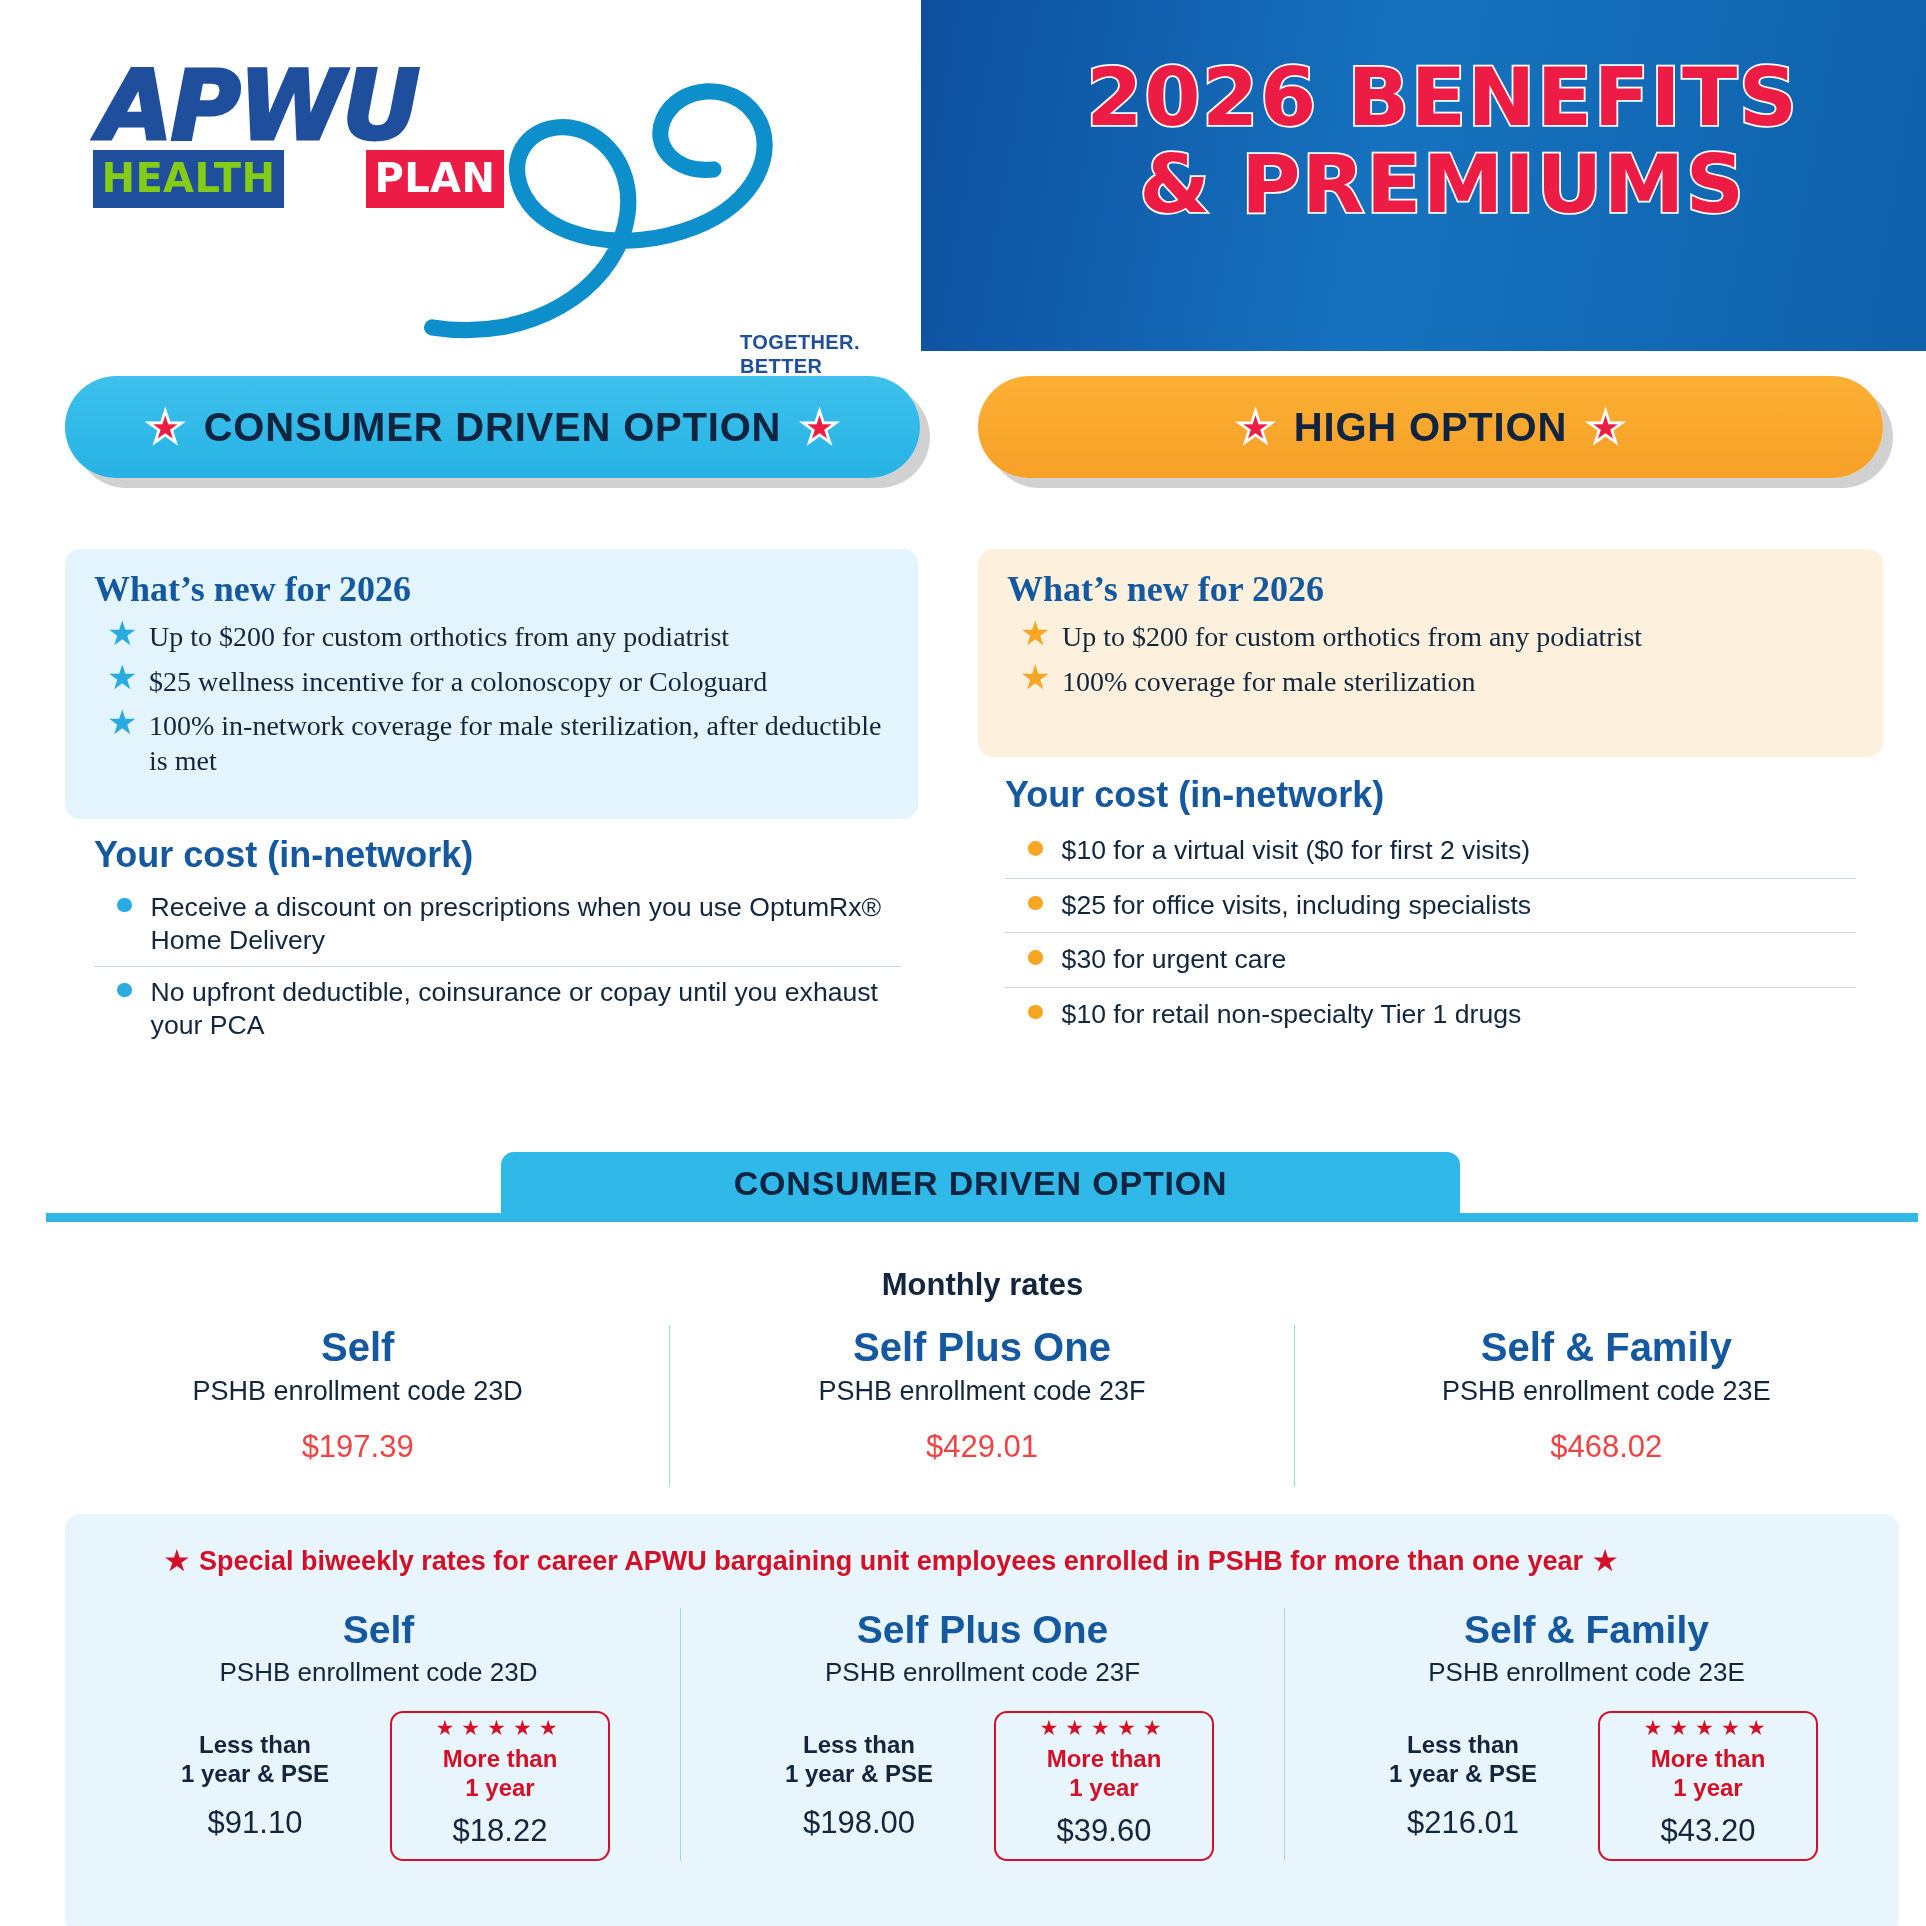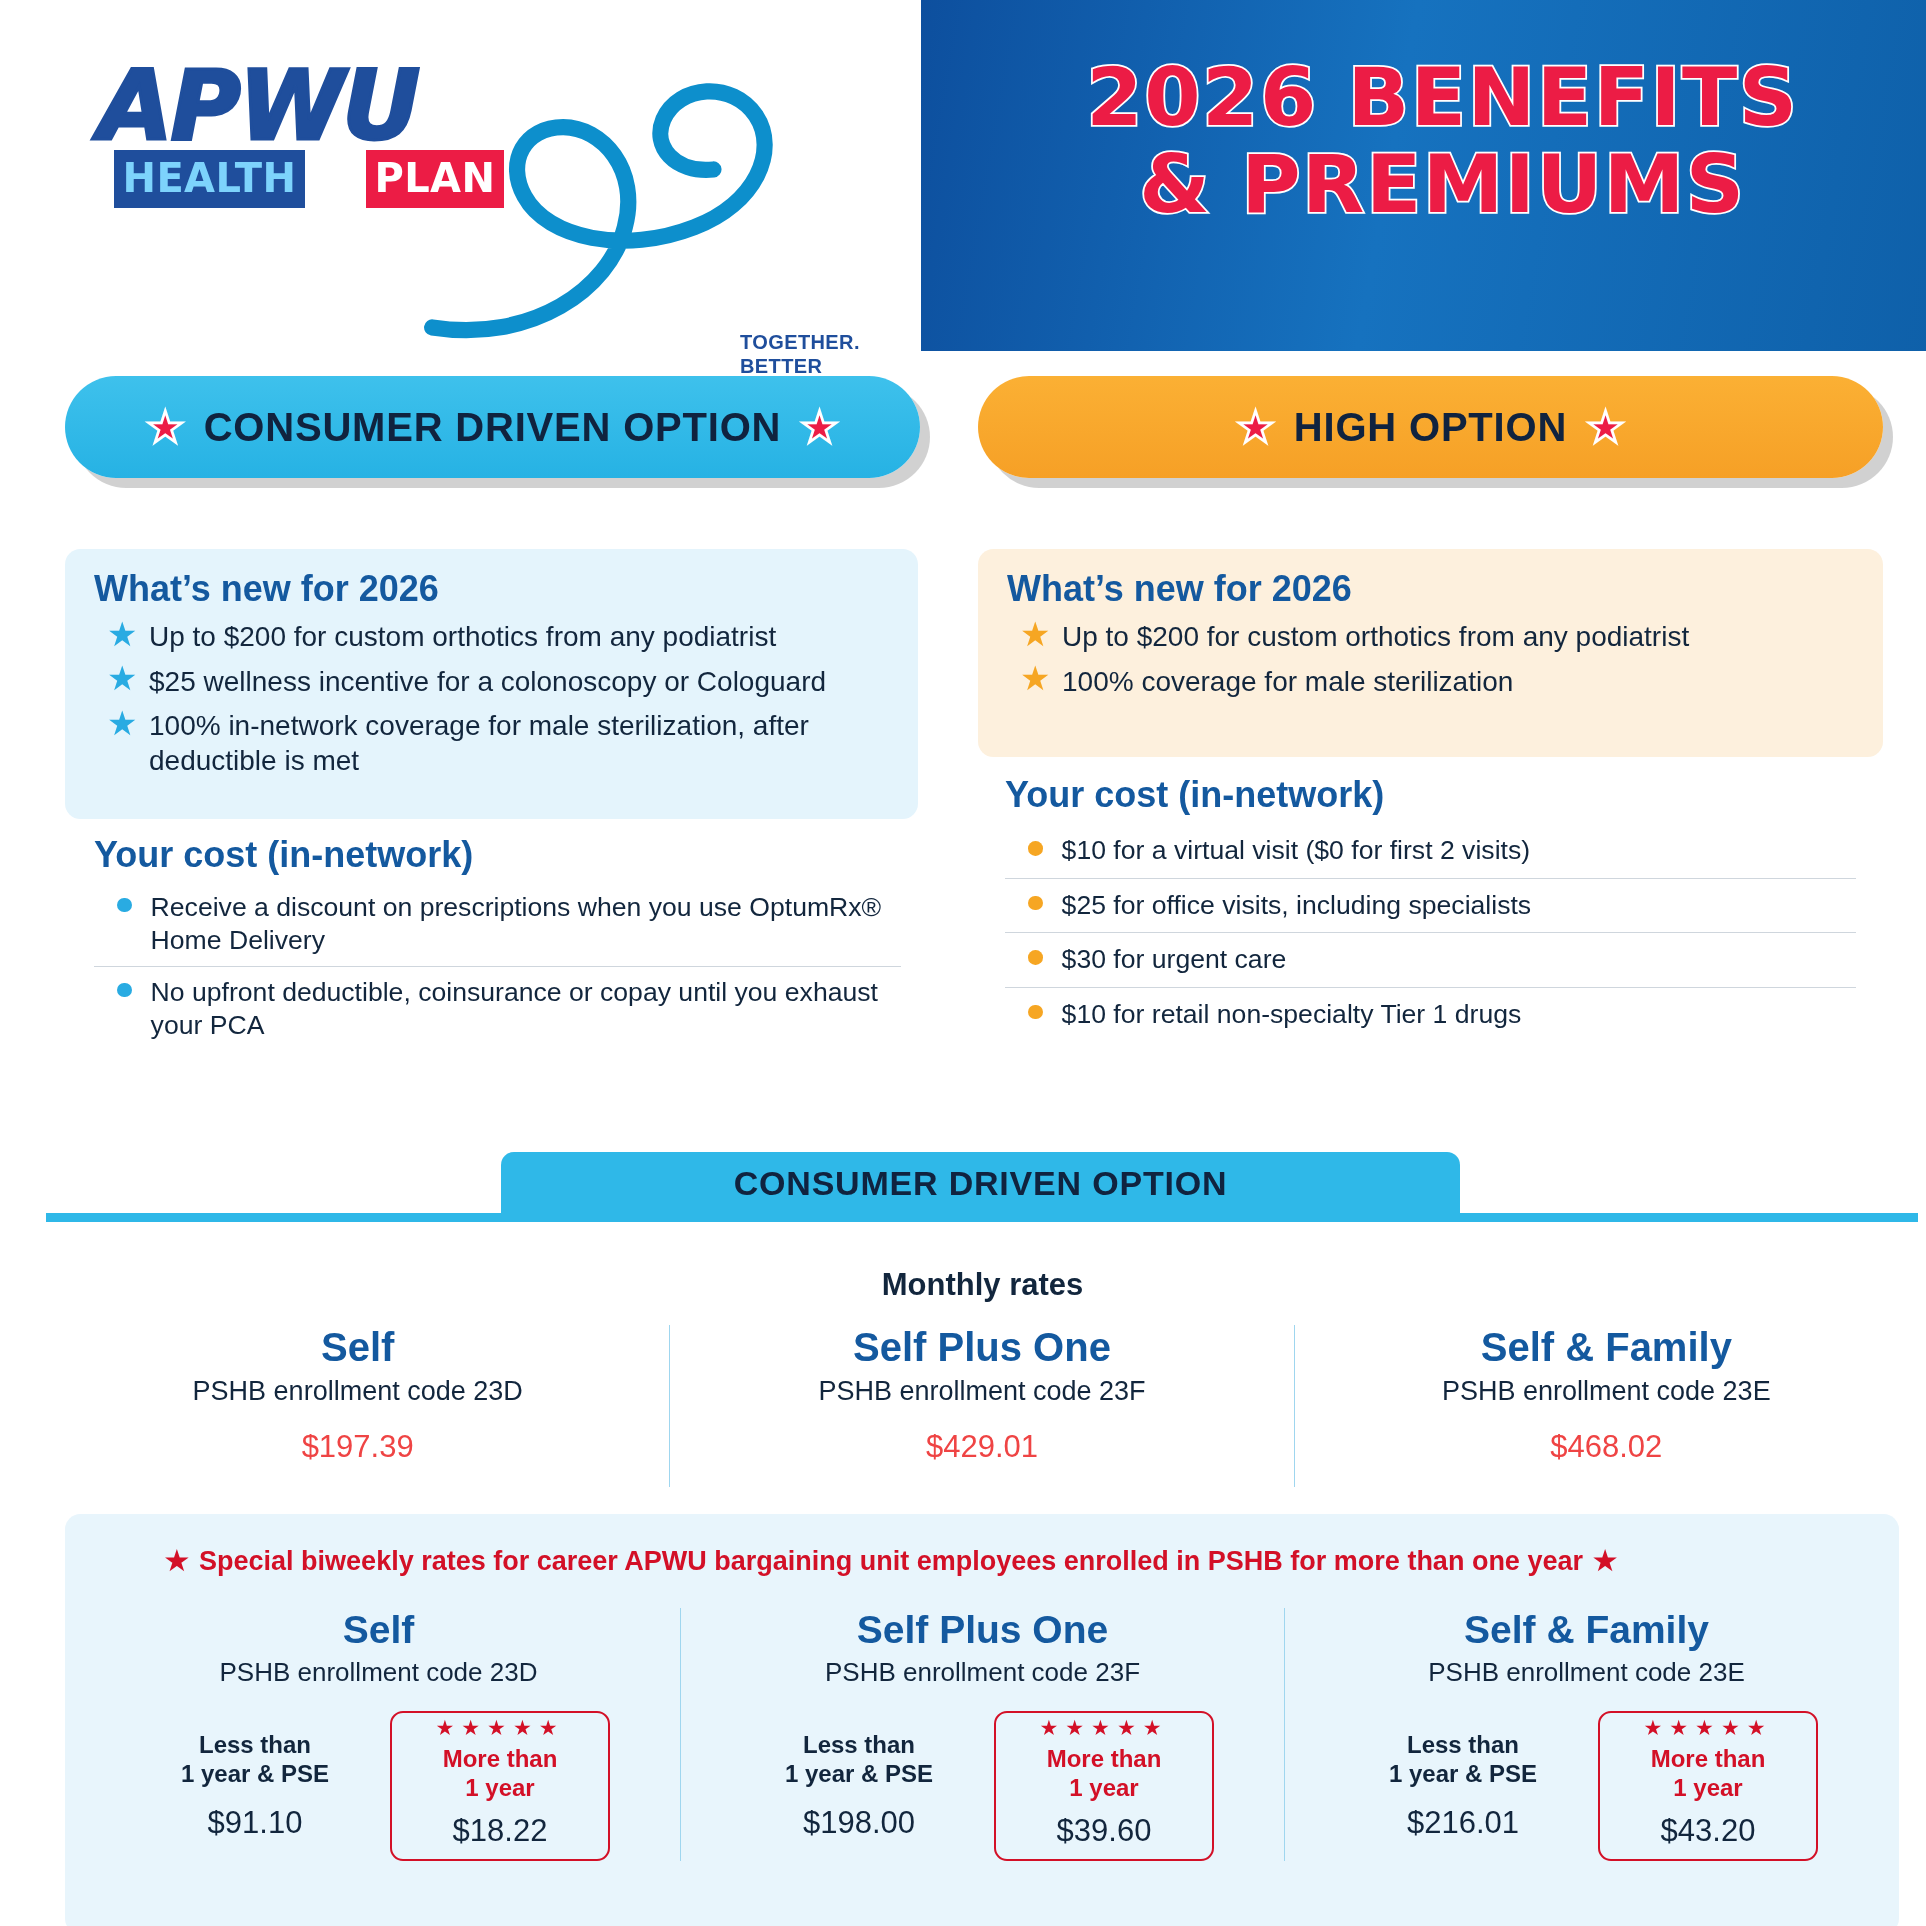--- a/index.html
+++ b/index.html
@@ -54,23 +54,23 @@
     font-size: 96px;
     font-weight: bold;
     font-style: italic;
     color: #1f4e9c;
     letter-spacing: -2.3px;
     font-family: "DejaVu Sans", sans-serif;
     -webkit-text-stroke: 3.1px #1f4e9c;
   }
   .logo-health {
     position: absolute;
-    top: 104px; left: 25px;
+    top: 104px; left: 4px;
     background: #1f4e9c;
-    color: #7dd3fc;
+    color: #84cc16;
     font-size: 40px;
     font-weight: bold;
     padding: 5.4px 8.5px 7px 8.5px;
     letter-spacing: 0.4px;
     font-family: "DejaVu Sans", sans-serif;
   }
   .logo-plan {
     position: absolute;
     top: 104px; left: 277px;
     background: #ec1c45;
@@ -122,20 +122,21 @@
     font-size: 43px;
     line-height: 1;
     -webkit-text-stroke: 2.7px #ffffff;
   }
   .star-sm { font-size: 27px; -webkit-text-stroke: 0; }
 
   
   .whatsnew {
     position: absolute;
     border-radius: 15.4px;
+    font-family: Liberation Serif, serif;
   }
   .wn-left {
     top: 549px; left: 65px; width: 853px; height: 270px;
     background: #e4f4fc;
   }
   .wn-right {
     top: 549px; left: 978px; width: 905px; height: 208px;
     background: #fdf0dd;
   }
   .wn-title {

